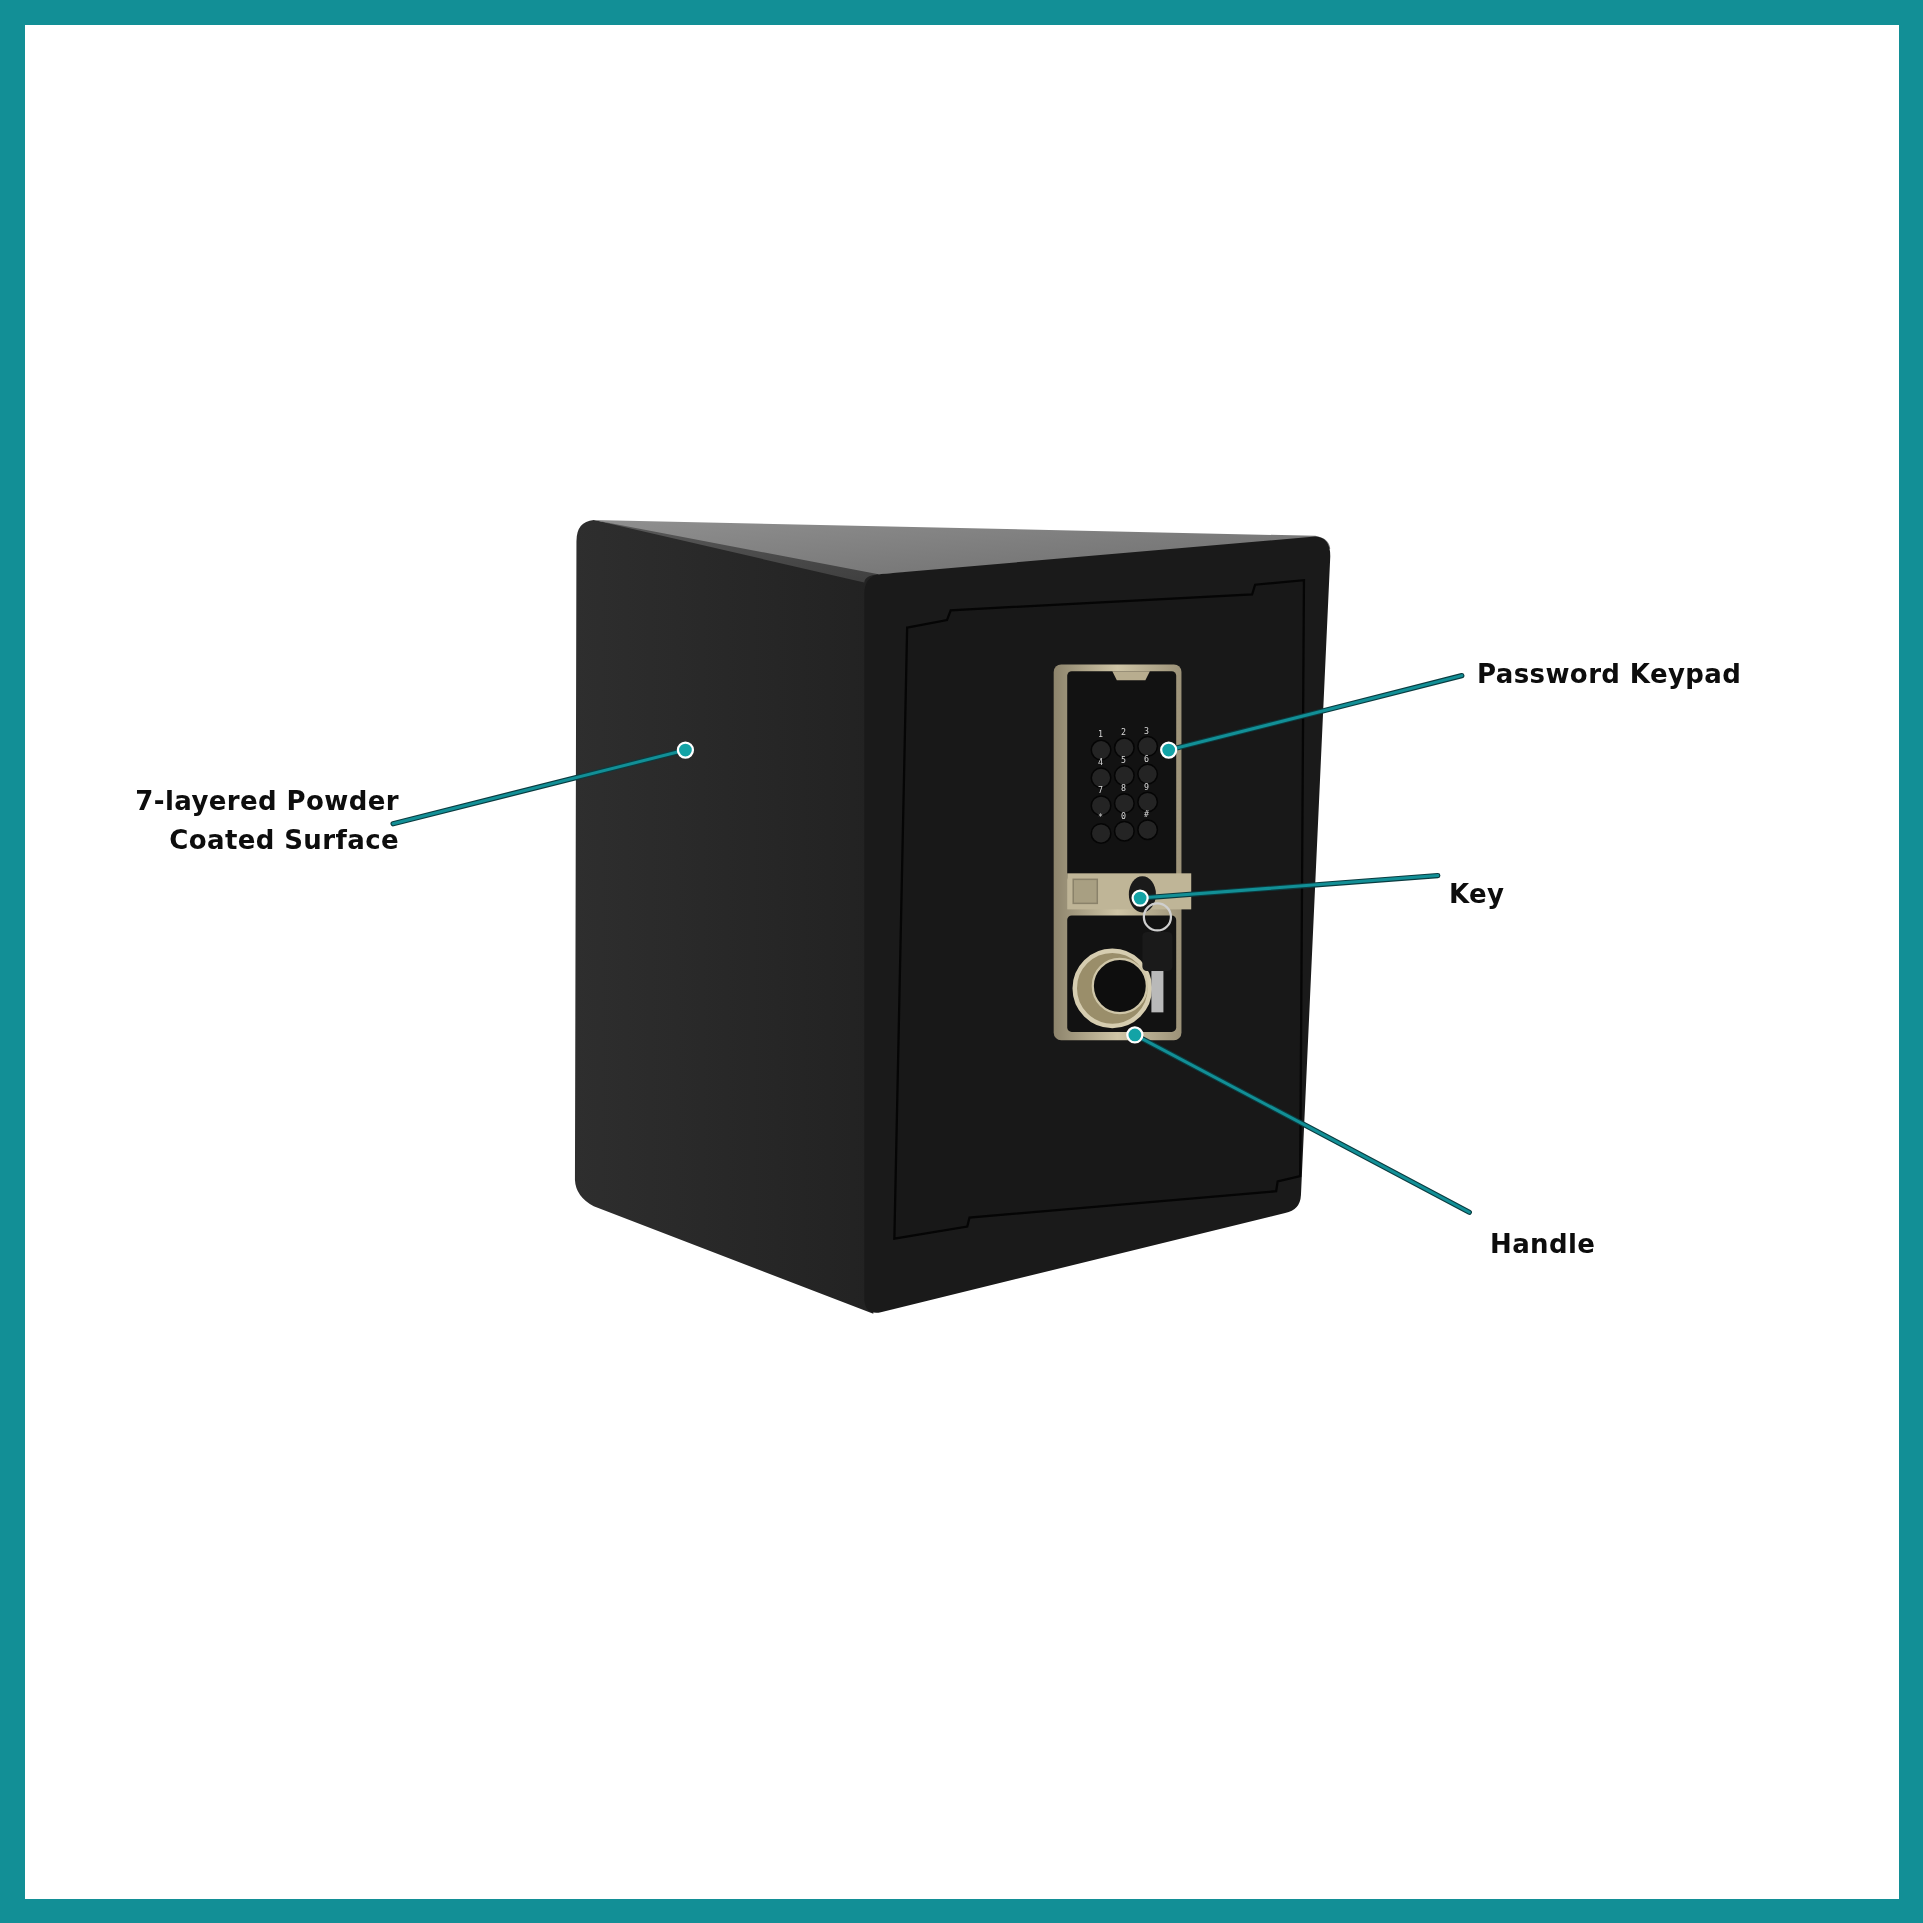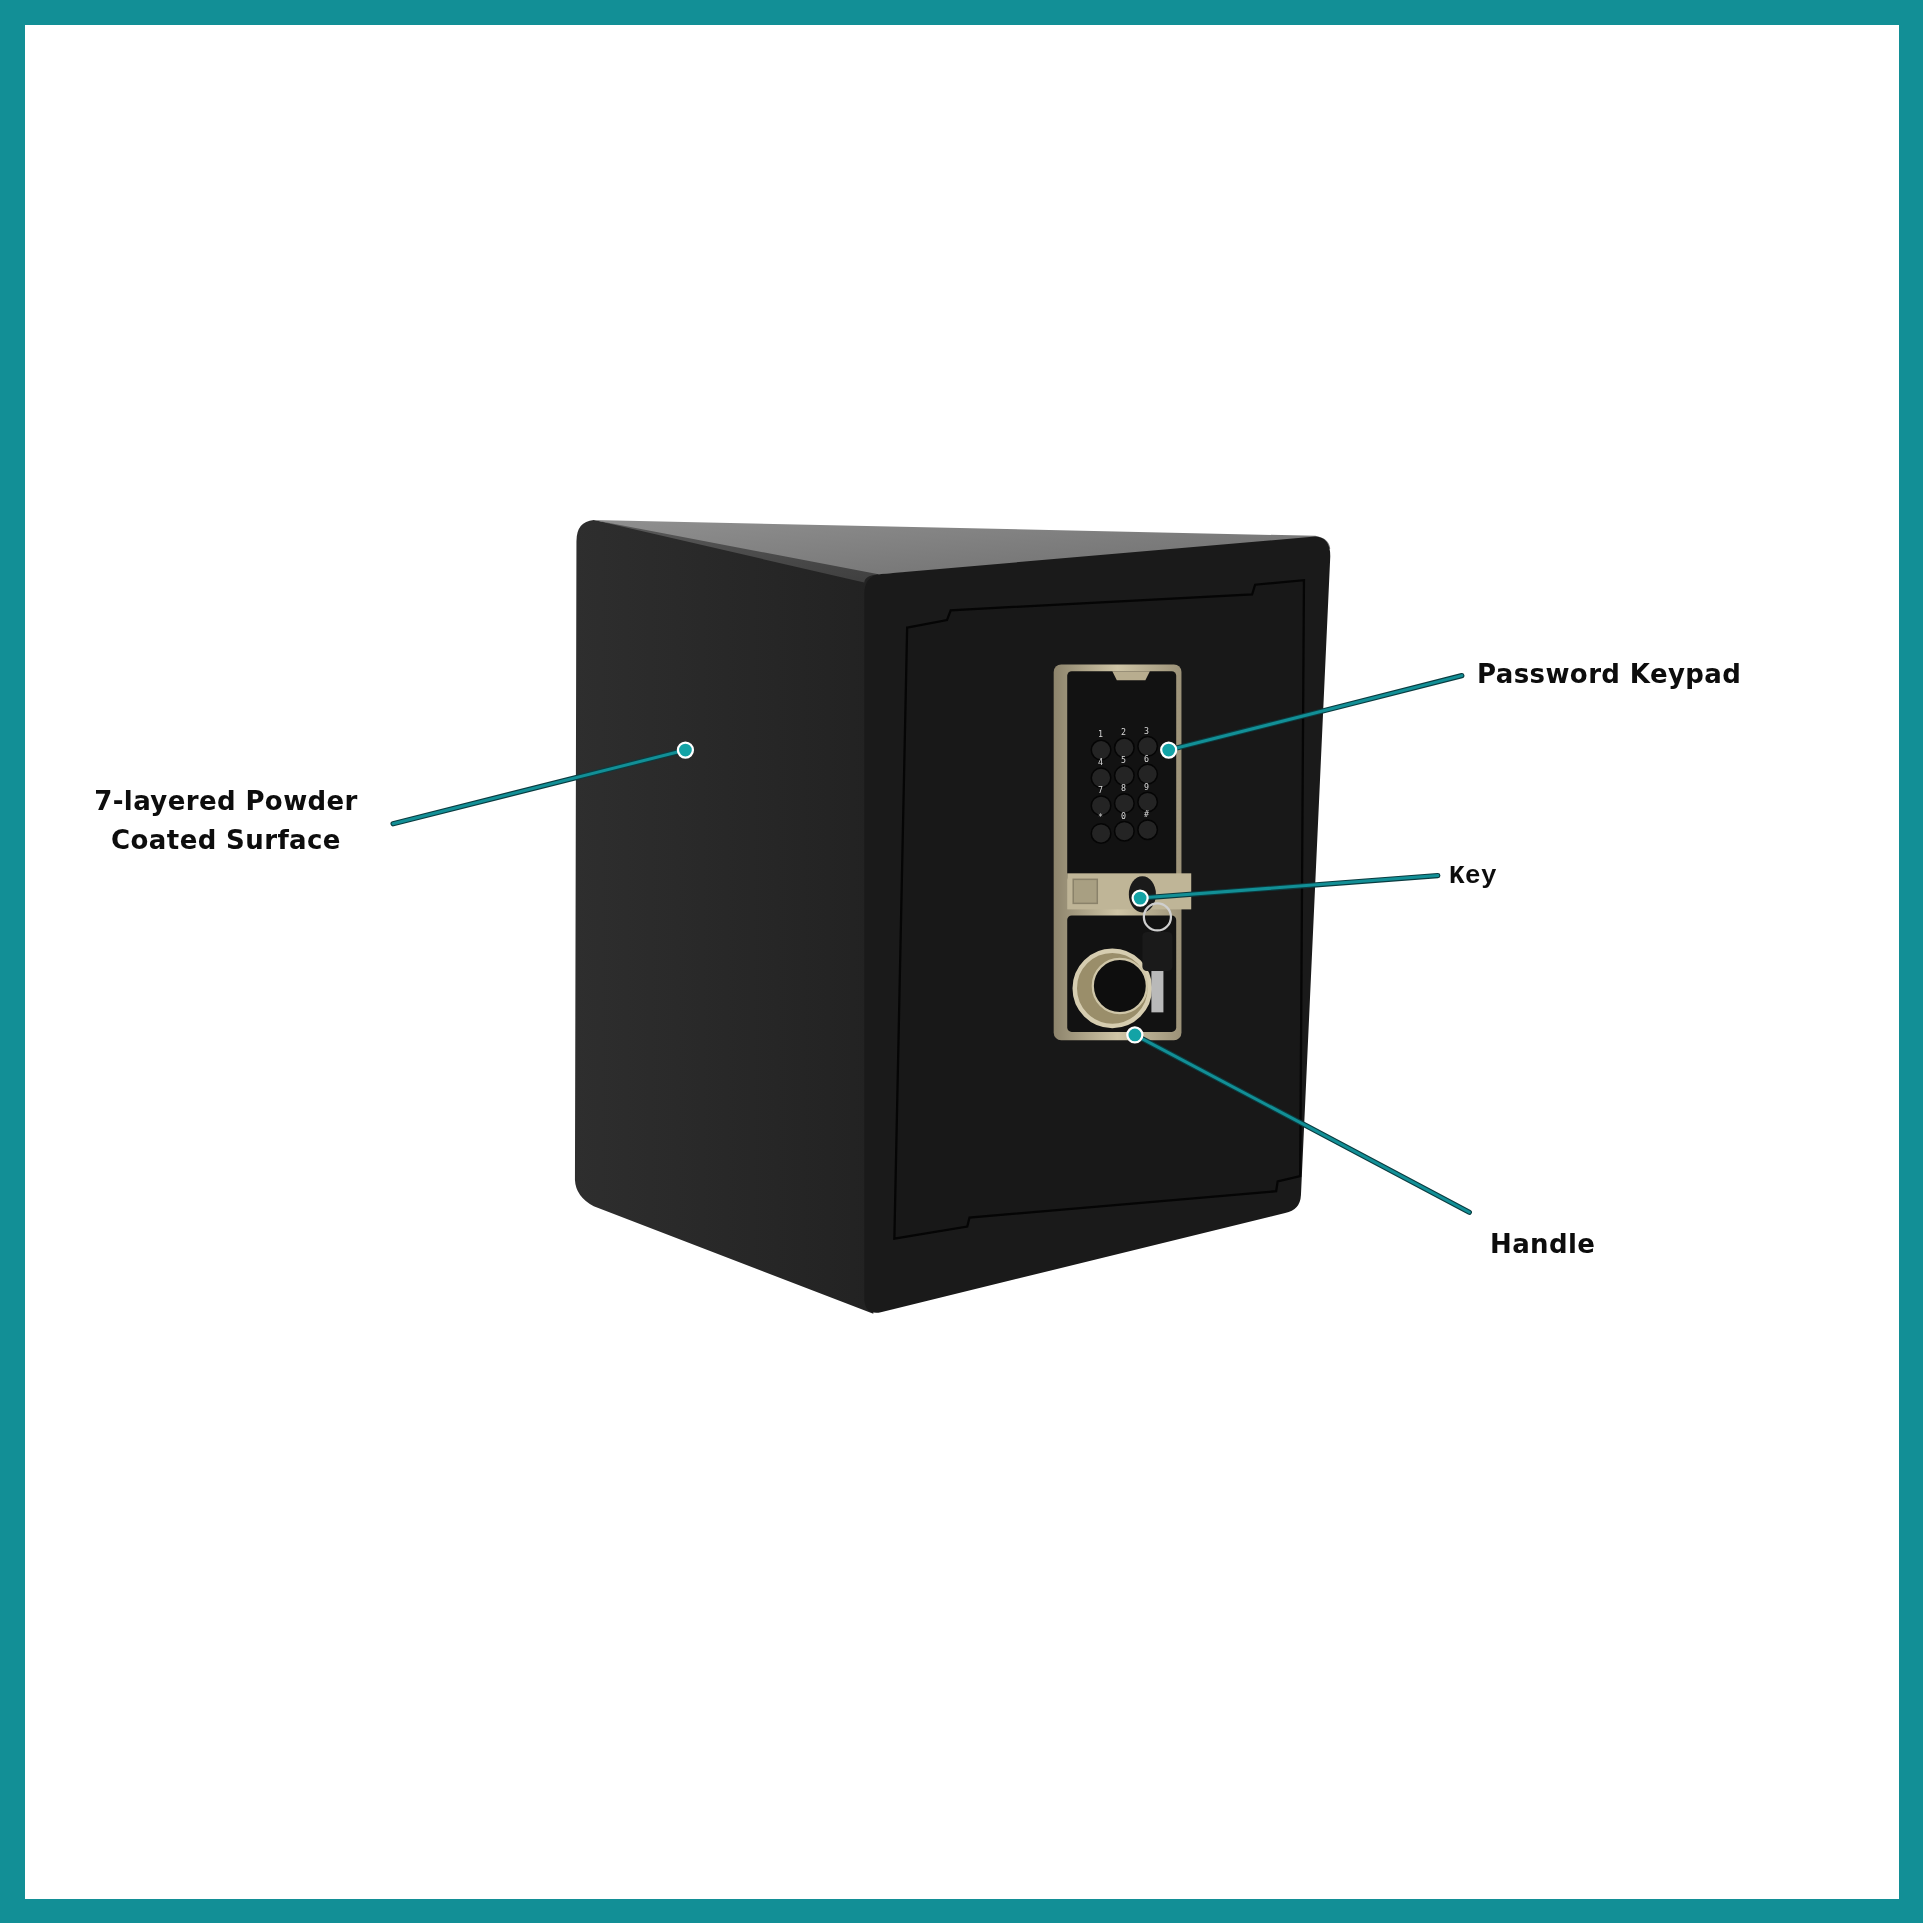--- a/index.html
+++ b/index.html
@@ -12,21 +12,21 @@
   .label {
     position: absolute;
     font-family: "DejaVu Sans", "Liberation Sans", sans-serif;
     font-weight: bold;
     font-size: 26px;
     line-height: 39px;
     color: #0d0d0d;
     letter-spacing: 0.4px;
     white-space: nowrap;
   }
-  .label.center { text-align: center; }
+  .label.center { text-align: right; }
   svg.art { position: absolute; left: 0; top: 0; }
 </style>
 </head>
 <body>
 
 <div class="frame"></div>
 
 <div class="stage">
 
   <svg class="art" width="1924" height="1924" viewBox="0 0 2560 2560">
@@ -131,18 +131,18 @@
       <span style="position: absolute; font-family: &quot;DejaVu Sans Mono&quot;, monospace; font-size: 8.3px; color: rgb(216, 216, 216); left: 1144px; top: 809px;">#</span>
     </div>
 
   <div class="label center" style="left:53px; top:782px; width:346px;">
     <div>7-layered Powder</div>
     <div>Coated Surface</div>
   </div>
 
   <div class="label" style="left:1477px; top:655px;">Password Keypad</div>
 
-  <div class="label" style="left:1449px; top:857px;font-family:Liberation Mono, monospace;">Key</div>
+  <div class="label" style="left:1449px; top:875px;">Key</div>
 
   <div class="label" style="left:1490px; top:1195px;margin-top:30px;">Handle</div>
 
 </div>
 
 
 </body></html>

